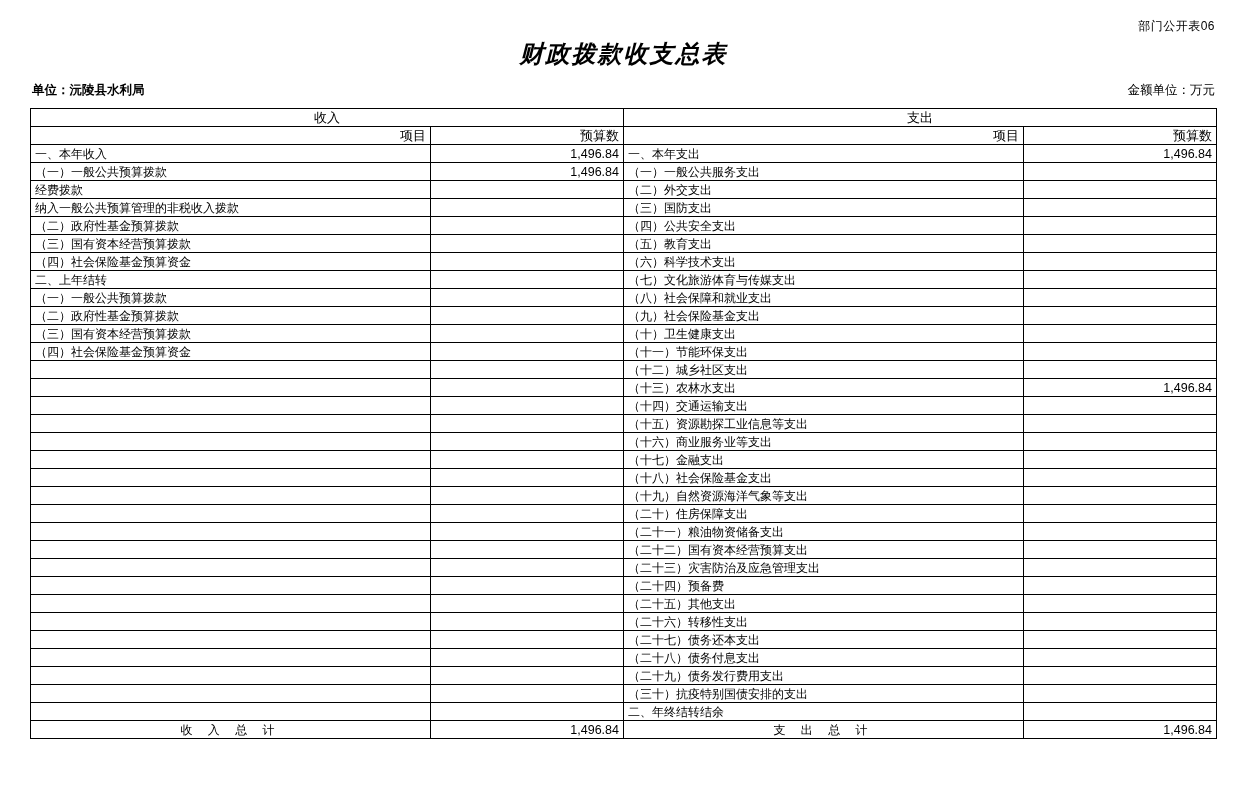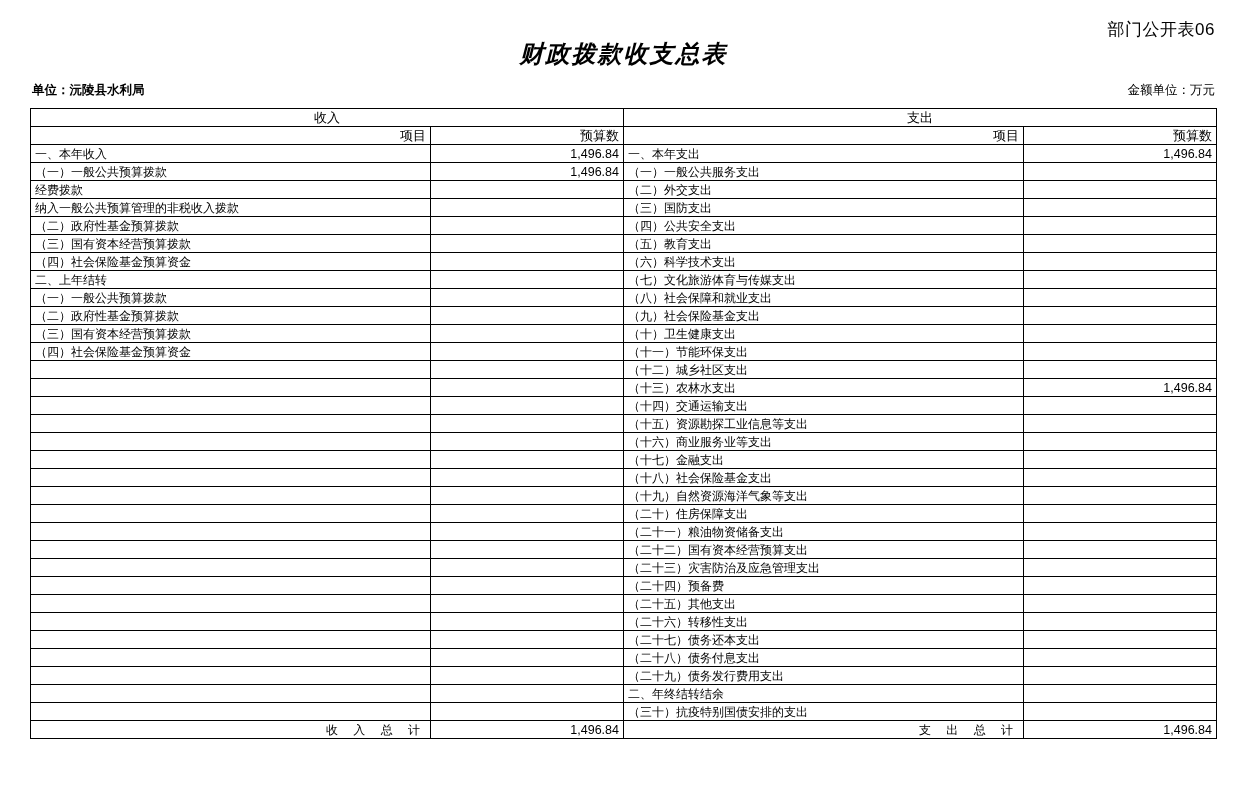--- a/index.html
+++ b/index.html
@@ -18,21 +18,21 @@
     position: relative;
     width: 1247px;
     height: 793px;
     box-sizing: border-box;
     padding: 0 30px;
   }
   .corner-label {
     position: absolute;
     top: 18px;
     right: 32px;
-    font-size: 17px;
+    font-size: 12px;
     font-family: "Liberation Sans", sans-serif;
     letter-spacing: 0.5px;
   }
   .doc-title {
     text-align: center;
     font-size: 24px;
     font-weight: bold;
     letter-spacing: 2px;
     padding-top: 38px;
     font-family: "Liberation Sans", sans-serif;
@@ -88,21 +88,21 @@
     text-align: right;
     padding-right: 8px;
     font-family: "Liberation Serif", serif;
     font-size: 12.5px;
   }
   .lvl0 { padding-left: 5px; }
   .lvl1 { padding-left: 14px; }
   .lvl2 { padding-left: 32px; }
   .lvl3 { padding-left: 44px; }
   .total-label {
-    text-align: right;
+    text-align: center;
     letter-spacing: 6px;
     padding-left: 20px;
     margin-top: 35px;
   }
   .cw-item { width: 400px; }
   .cw-num  { width: 193px; }
 </style>
 </head>
 <body>
 
@@ -313,27 +313,27 @@
         </tr>
         <tr>
           <td class="lvl0"></td>
           <td class="num"></td>
           <td class="lvl1">（二十九）债务发行费用支出</td>
           <td class="num"></td>
         </tr>
         <tr>
           <td class="lvl0"></td>
           <td class="num"></td>
+          <td class="lvl1">（三十）抗疫特别国债安排的支出</td>
+          <td class="num"></td>
+        </tr>
+        <tr>
+          <td class="lvl0"></td>
+          <td class="num"></td>
           <td class="lvl0">二、年终结转结余</td>
-          <td class="num"></td>
-        </tr>
-        <tr>
-          <td class="lvl0"></td>
-          <td class="num"></td>
-          <td class="lvl1">（三十）抗疫特别国债安排的支出</td>
           <td class="num"></td>
         </tr>
       </tbody>
     <tfoot>
       <tr>
         <td class="total-label">收 入 总 计</td>
         <td class="num">1,496.84</td>
         <td class="total-label">支 出 总 计</td>
         <td class="num">1,496.84</td>
       </tr>

